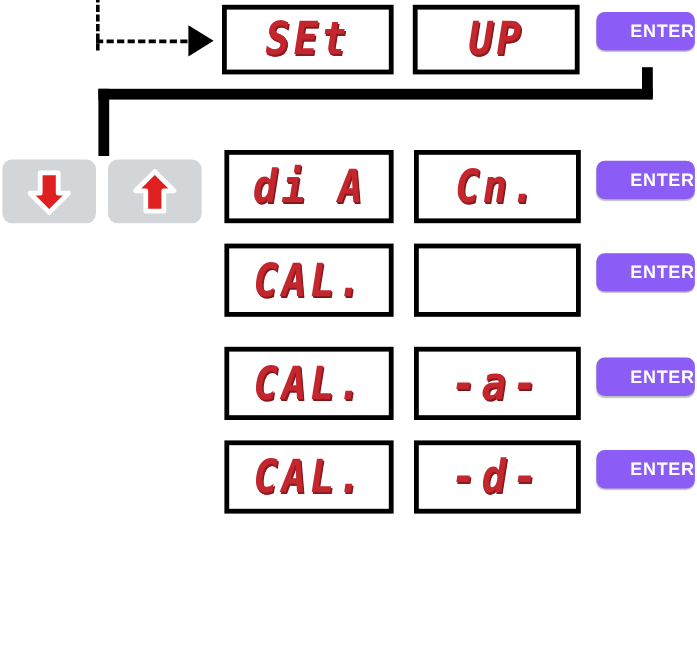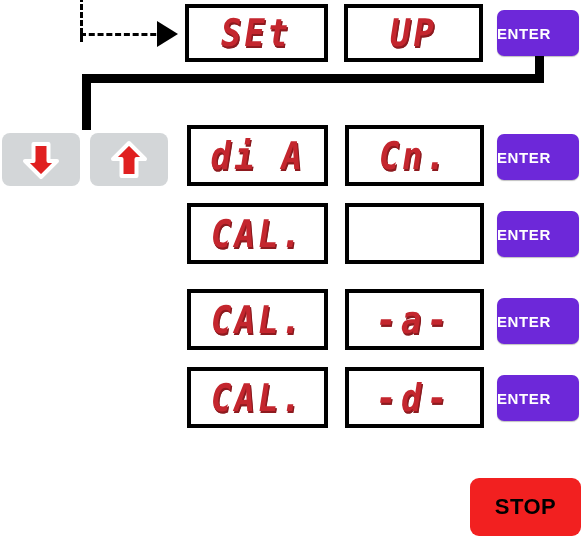--- a/index.html
+++ b/index.html
@@ -44,26 +44,26 @@
     white-space: pre;
   }
   .lcd-text.dash {
     letter-spacing: 5px;
   }
 
   
   .enter-btn {
     position: absolute;
     width: 82px;
-    height: 46px;
-    background: #6d28d9;
+    height: 32px;
+    background: #8b5cf6;
     border-radius: 7px;
     display: flex;
     align-items: center;
-    justify-content: flex-start;
+    justify-content: flex-end;
     box-shadow: 0 1px 1px rgba(0,0,0,0.25);
   }
   .enter-btn .lbl {
     color: #ffffff;
     font-size: 15px;
     font-weight: bold;
     letter-spacing: 0.6px;
     font-family: "Liberation Sans", sans-serif;
   }
 
@@ -205,17 +205,14 @@
   </div>
 
   <div class="lcd" style="left:345px; top:367px; width:139px; height:61px;">
     <span class="lcd-text dash">-d-</span>
   </div>
 
   <div class="enter-btn" style="left:497px; top:375px;">
     <span class="lbl">ENTER</span>
   </div>
 
-  <div class="stop-btn">
-    <span class="lbl">STOP</span>
-  </div>
 
 </div>
 
 </body></html>

